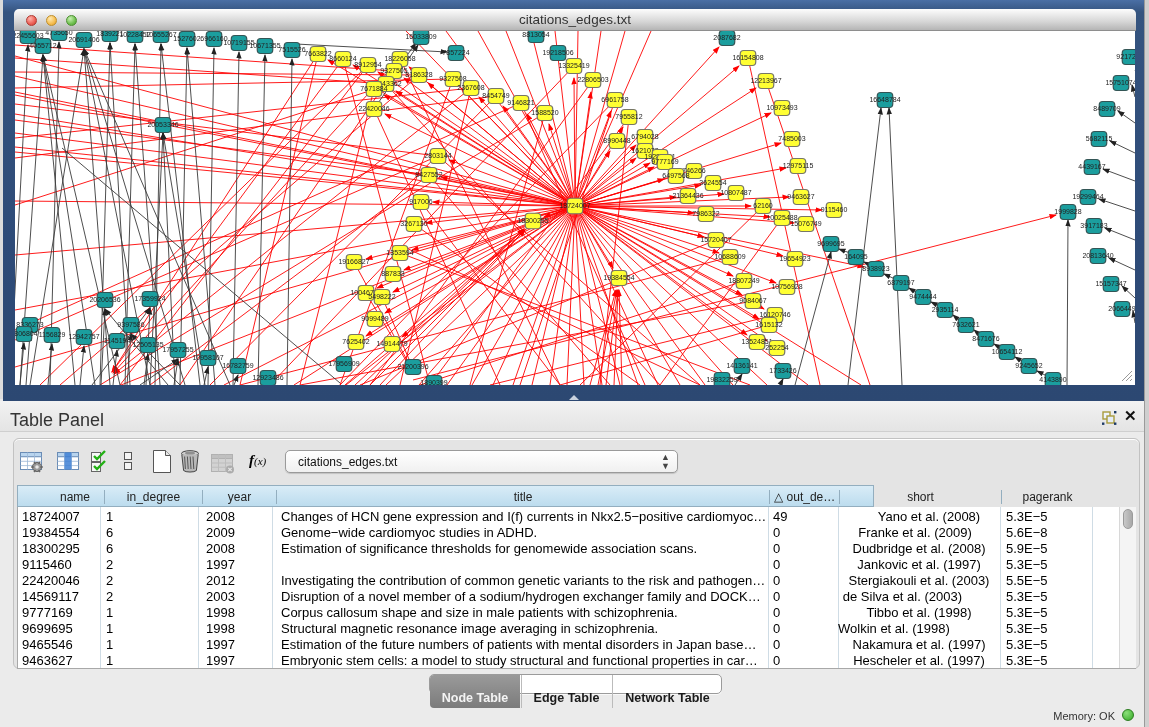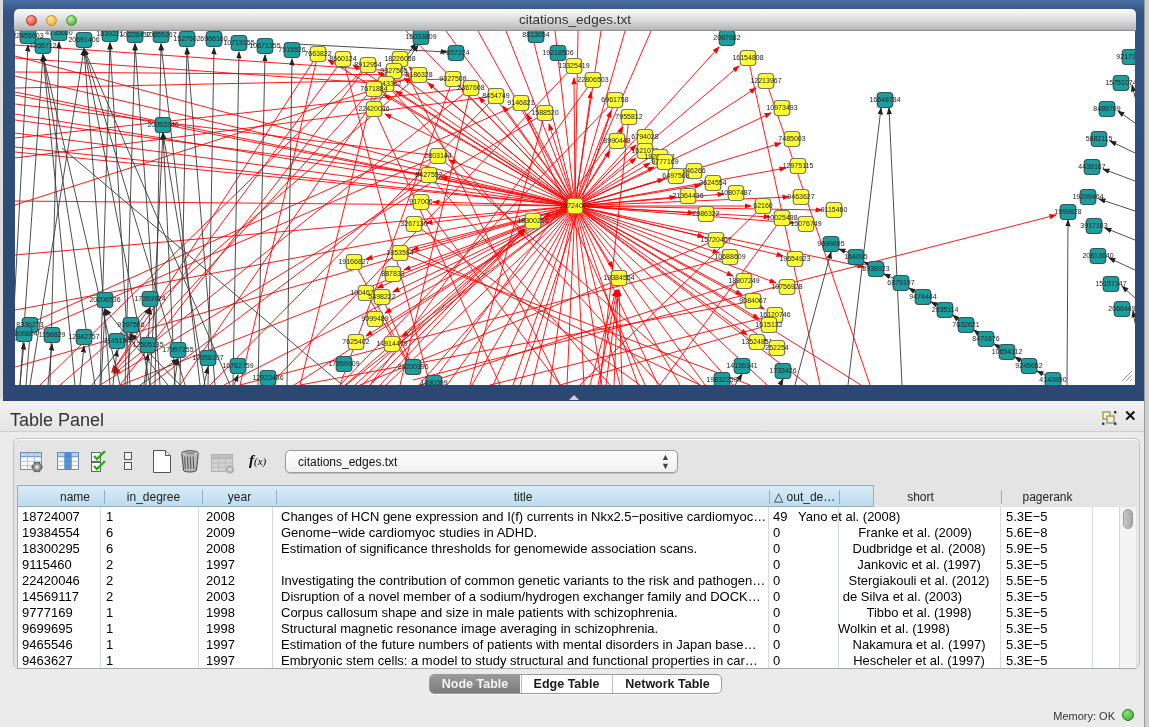--- a/index.html
+++ b/index.html
@@ -17,21 +17,21 @@
 #combo .arr{position:absolute;right:7px;top:2px;font-size:9px;color:#444;line-height:9px}
 #thead{position:absolute;left:17px;top:485px;width:857px;height:22px;background:linear-gradient(#d9ecf7,#bcdcee);border:1px solid #93aebf}
 #thead span{position:absolute;top:4px;font-size:12px;color:#222;text-align:center}
 #tbl{position:absolute;left:17px;top:507px;width:1119px;height:162px;background:#fff;overflow:hidden;border:1px solid #a8a8a8;border-top:none}
 .tr{position:absolute;left:0;width:1119px;height:16px}
 .tr span{position:absolute;top:0px;font-size:13px;color:#000;white-space:nowrap}
 .cl{position:absolute;top:507px;width:1px;height:161px;background:#cfdce5}
 #vsb{position:absolute;left:1119px;top:507px;width:17px;height:161px;background:#f4f4f4;border-left:1px solid #d8d8d8}
 #vsb .thumb{position:absolute;left:3px;top:2px;width:10px;height:20px;border-radius:5px;background:linear-gradient(90deg,#c9c9c9,#a8a8a8);border:1px solid #9a9a9a}
 #tabs{position:absolute;left:429px;top:674px;width:293px;height:20px;border:1px solid #9b9b9b;border-radius:5px;background:#fff;box-shadow:0 1px 0 rgba(255,255,255,.7)}
-#tabs .seg{position:absolute;top:0;height:18px;font-size:12.5px;font-weight:700;text-align:center;color:#1a1a1a;padding-top:2px}
+#tabs .seg{position:absolute;top:0;height:33px;font-size:12.5px;font-weight:700;text-align:center;color:#1a1a1a;padding-top:16px}
 #tabs .sel{background:linear-gradient(#9a9a9a,#7b7b7b);color:#f4f4f4;border-radius:4px 0 0 4px}
 #mem{position:absolute;right:34px;top:710px;font-size:11px;color:#333}
 #memdot{position:absolute;right:15px;top:709px;width:12px;height:12px;border-radius:50%;background:radial-gradient(circle at 35% 30%,#8be07a,#35a926);border:1px solid #2a7d1e}
 .ticon{position:absolute}
 #closex{position:absolute;left:1124px;top:407px;font-size:15px;font-weight:900;color:#111}
 #splitter{position:absolute;left:569px;top:395px;width:0;height:0;border-left:5px solid transparent;border-right:5px solid transparent;border-bottom:5px solid #c9d2de}
 #lstrip{position:absolute;left:0;top:0;width:3px;height:399px;background:#dcdcdc}
 #rstrip{position:absolute;left:1144px;top:0;width:5px;height:727px;background:#cfcfcf;border-left:1px solid #9a9a9a}
 </style></head>
 <body>
@@ -655,21 +655,21 @@
 <div class="cl" style="left:768px"></div>
 <div class="cl" style="left:838px"></div>
 <div class="cl" style="left:1000px"></div>
 <div class="cl" style="left:1092px"></div>
 <div class="tr" style="top:509px">
     <span style="left:22px">18724007</span>
     <span style="left:106px">1</span>
     <span style="left:206px">2008</span>
     <span style="left:281px">Changes of HCN gene expression and I(f) currents in Nkx2.5−positive cardiomyoc…</span>
     <span style="left:773px">49</span>
-    <span style="left:798px;width:162px;text-align:left">Yano et al. (2008)</span>
+    <span style="left:848px;width:162px;text-align:center">Yano et al. (2008)</span>
     <span style="left:1006px">5.3E−5</span>
   </div>
 <div class="tr" style="top:525px">
     <span style="left:22px">19384554</span>
     <span style="left:106px">6</span>
     <span style="left:206px">2009</span>
     <span style="left:281px">Genome−wide cardiomyoc studies in ADHD.</span>
     <span style="left:773px">0</span>
     <span style="left:834px;width:162px;text-align:center">Franke et al. (2009)</span>
     <span style="left:1006px">5.6E−8</span>
@@ -690,21 +690,21 @@
     <span style="left:773px">0</span>
     <span style="left:838px;width:162px;text-align:center">Jankovic et al. (1997)</span>
     <span style="left:1006px">5.3E−5</span>
   </div>
 <div class="tr" style="top:573px">
     <span style="left:22px">22420046</span>
     <span style="left:106px">2</span>
     <span style="left:206px">2012</span>
     <span style="left:281px">Investigating the contribution of common genetic variants to the risk and pathogen…</span>
     <span style="left:773px">0</span>
-    <span style="left:838px;width:162px;text-align:center">Stergiakouli et al. (2012)</span>
+    <span style="left:838px;width:162px;text-align:center">Stergiakouli et al. (2003)</span>
     <span style="left:1006px">5.5E−5</span>
   </div>
 <div class="tr" style="top:589px">
     <span style="left:22px">14569117</span>
     <span style="left:106px">2</span>
     <span style="left:206px">2003</span>
     <span style="left:281px">Disruption of a novel member of a sodium/hydrogen exchanger family and DOCK…</span>
     <span style="left:773px">0</span>
     <span style="left:800px;width:162px;text-align:right">de Silva et al. (2003)</span>
     <span style="left:1006px">5.3E−5</span>

